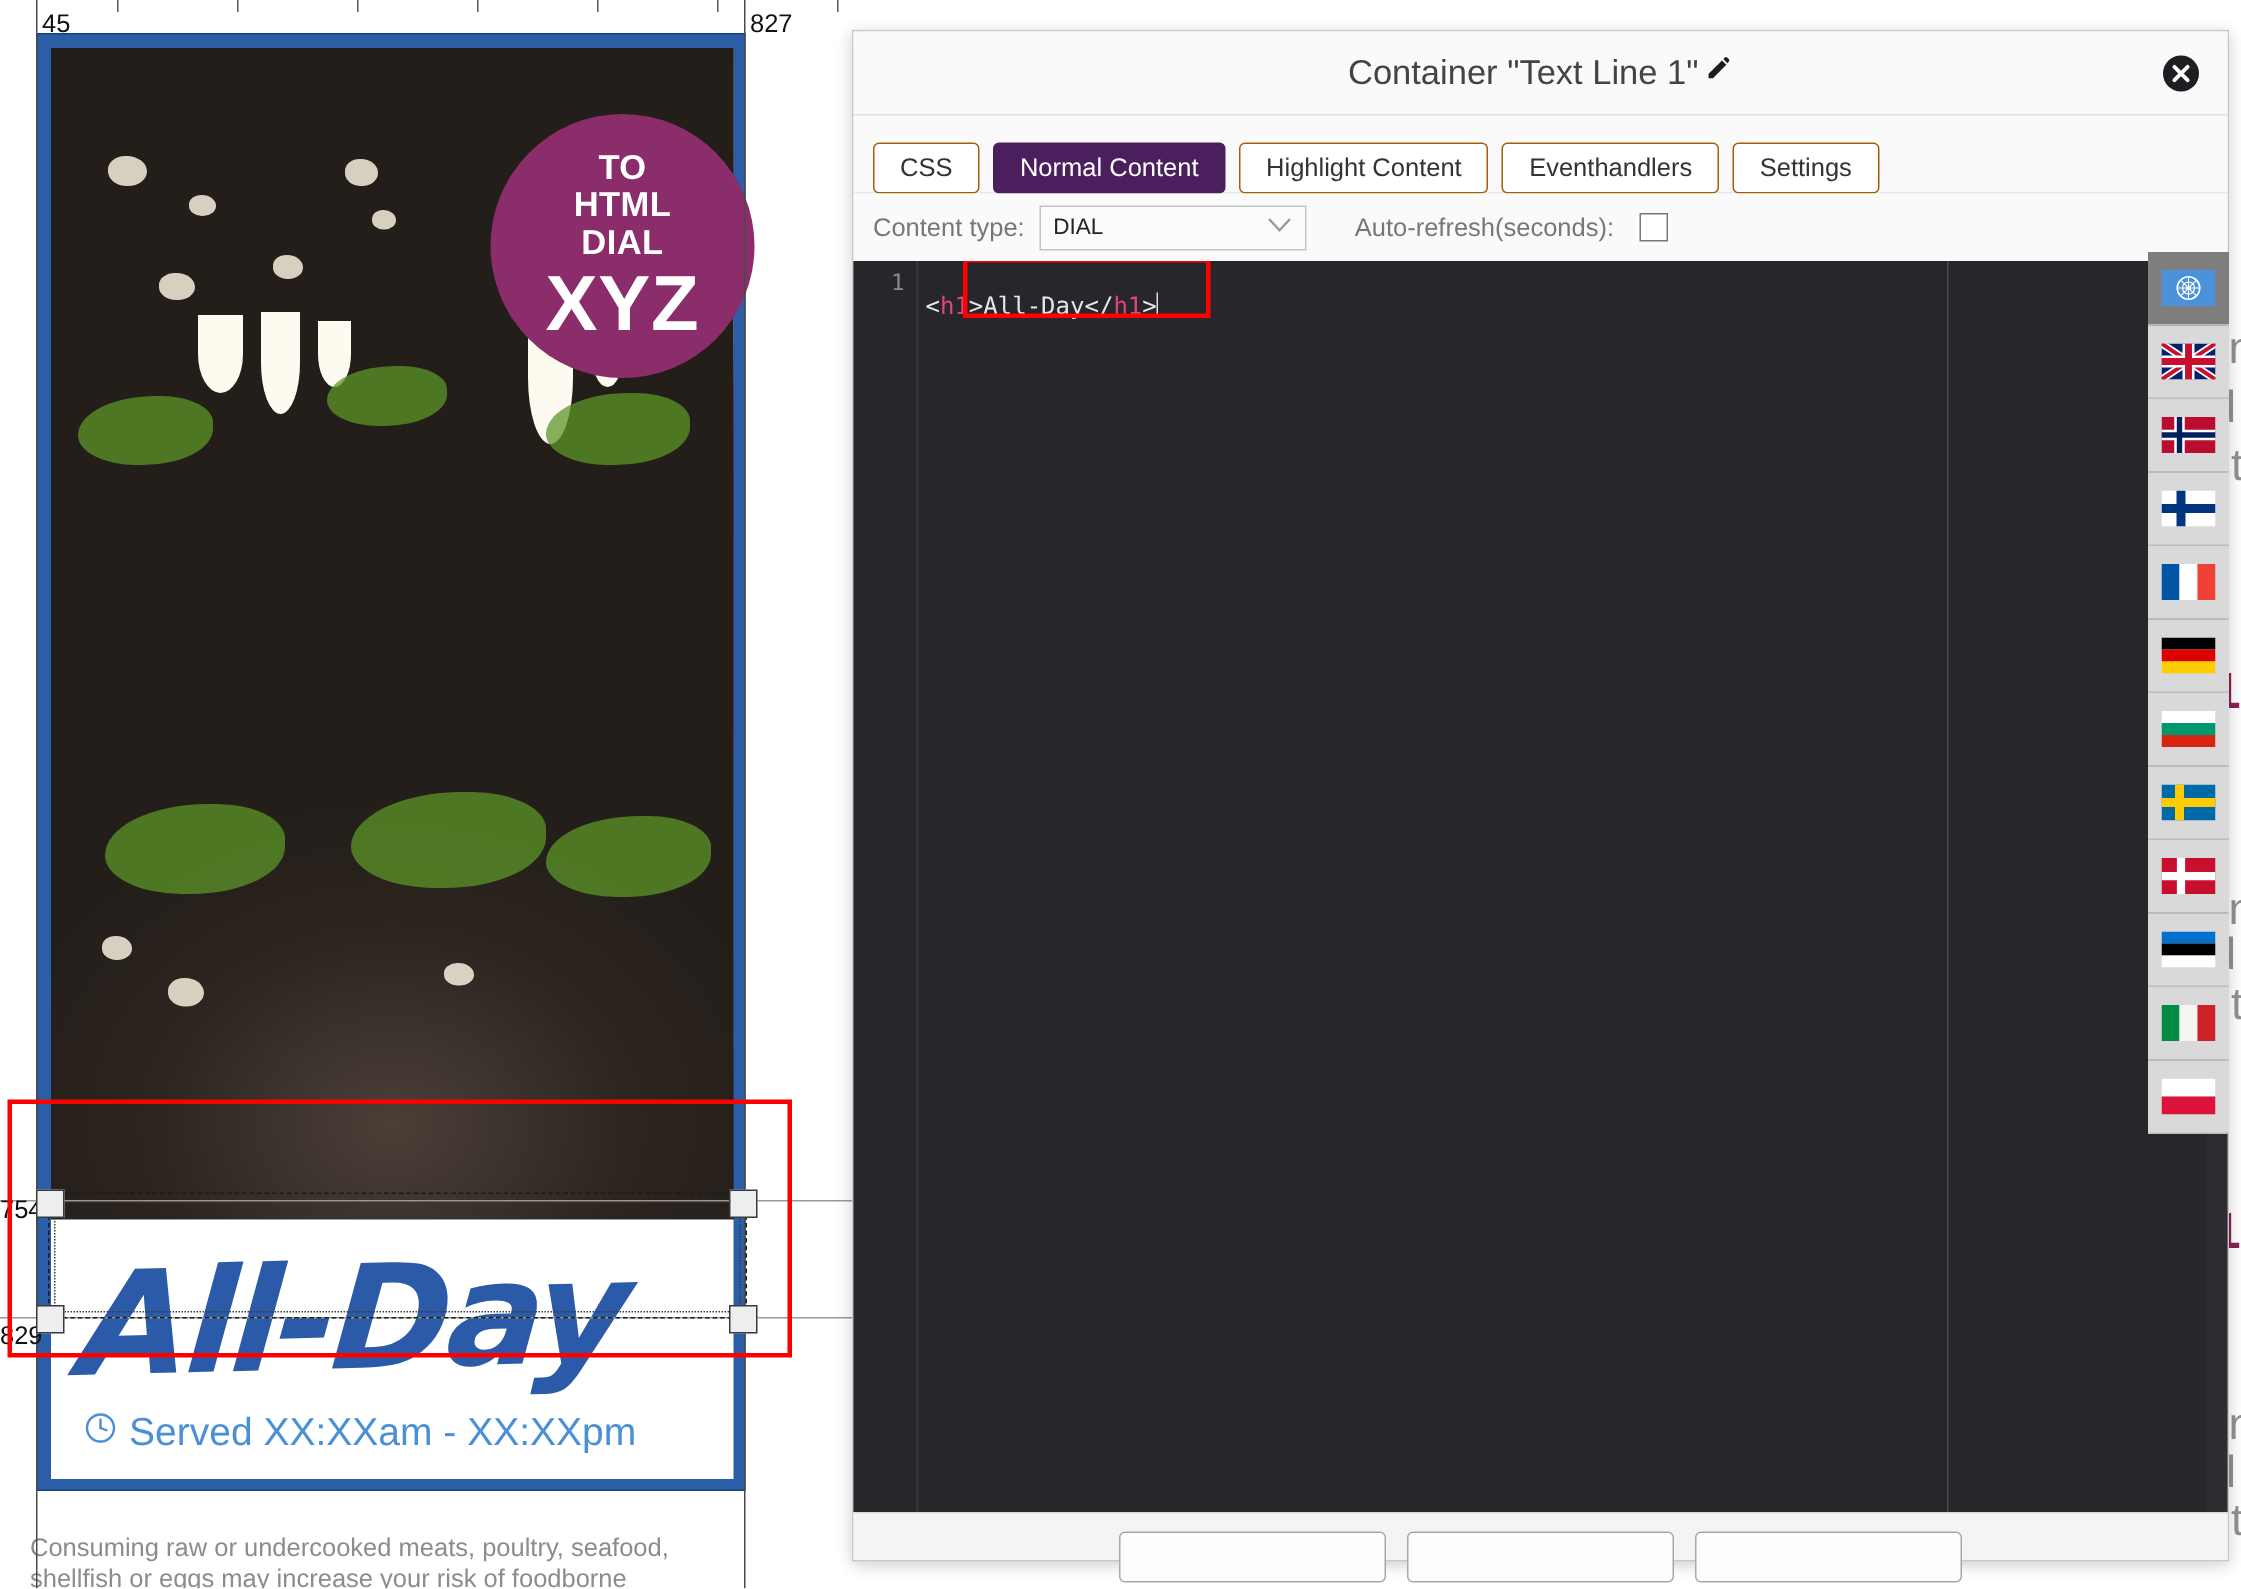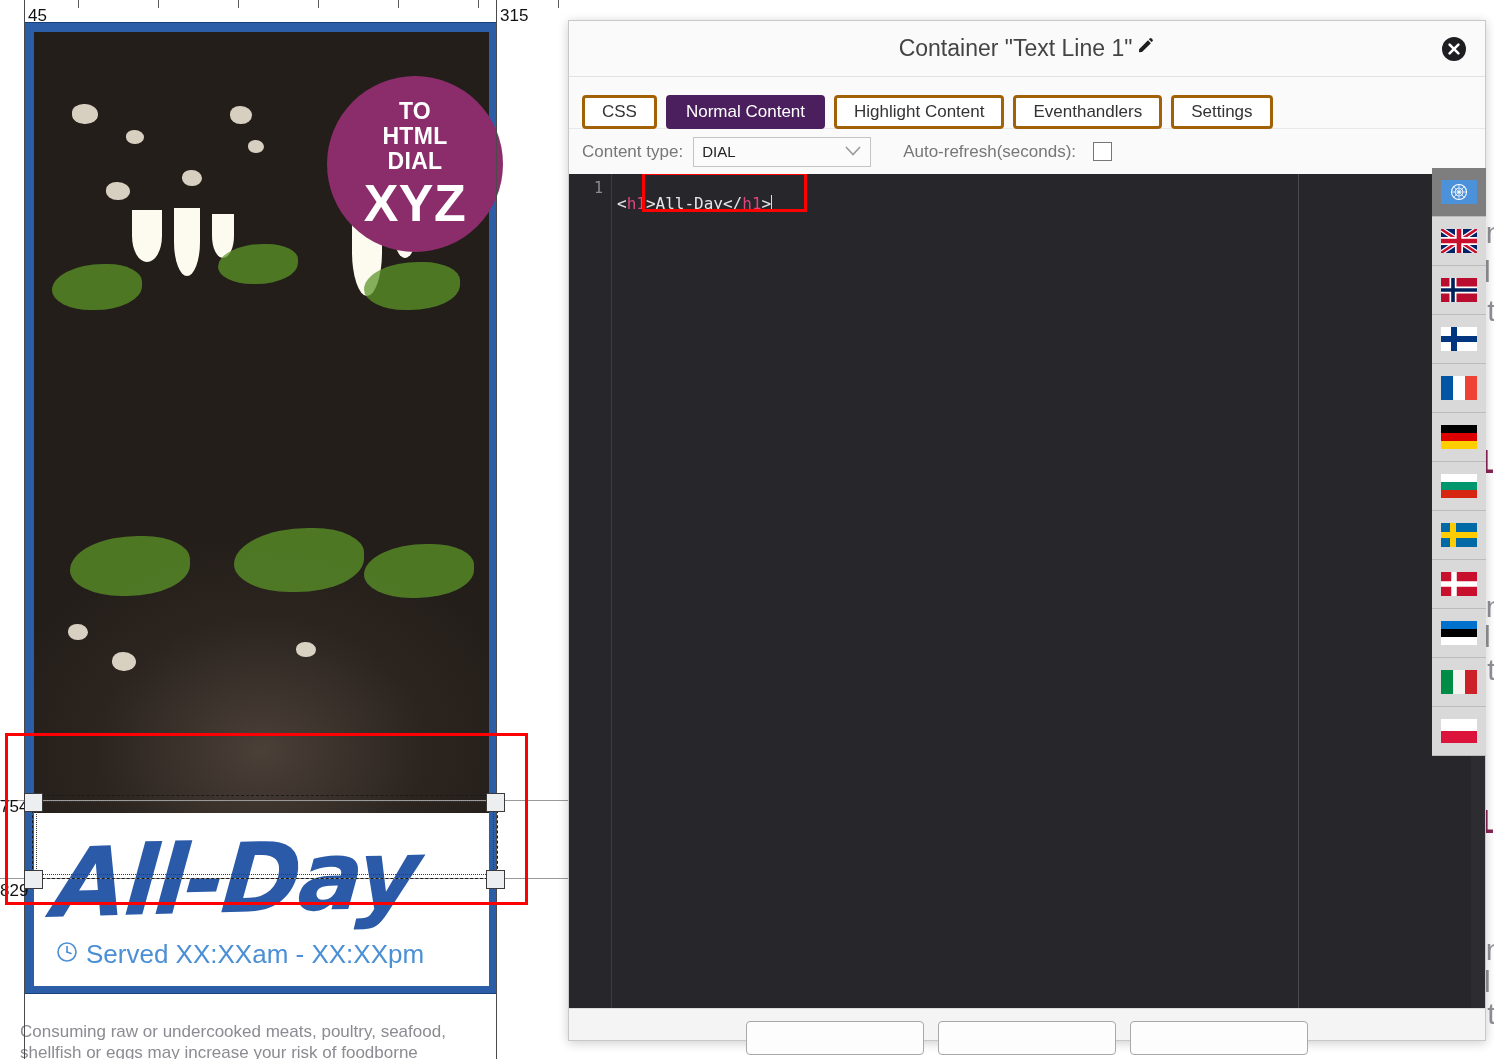--- a/index.html
+++ b/index.html
@@ -178,21 +178,21 @@
   }
 
   .tabs {
     flex: none; height: 52px; display: flex; align-items: center;
     gap: 9px; padding: 0 13px; background: #fafafa;
     border-bottom: 1px solid #e8e8e8;
   }
   .tab {
     height: 34px; padding: 0 17px;
     display: flex; align-items: center; justify-content: center;
-    border: 3px solid #a16207; border-radius: 4px;
+    border: 1px solid #a16207; border-radius: 4px;
     background: #ffffff; color: #333; font-size: 17px;
     cursor: pointer; white-space: nowrap; margin-top: 19px;
   }
   .tab.active {
     background: #4B1F5E; color: #ffffff; border-color: #4B1F5E;
   }
 
   .toolbar2 {
     flex: none; height: 45px; display: flex; align-items: center;
     padding: 0 13px; background: #fafafa; gap: 10px; text-align: right;
@@ -320,21 +320,21 @@
       <div class="tick" style="left:478px"></div>
       <div class="tick" style="left:558px"></div>
     </div>
 
     <div class="guide-v" style="left:24px"></div>
     <div class="guide-v" style="left:496px"></div>
     <div class="guide-h" style="top:800px"></div>
     <div class="guide-h" style="top:878px"></div>
 
     <div class="ruler-label" style="left:28px; top:6px">45</div>
-    <div class="ruler-label" style="left:500px; top:6px">315</div>
+    <div class="ruler-label" style="left:500px; top:6px">827</div>
     <div class="ruler-label" style="left:0px; top:797px">754</div>
     <div class="ruler-label" style="left:0px; top:881px">829</div>
 
     <div class="artwork">
       <div class="art-photo">
         <div class="speck" style="left:38px;top:72px;width:26px;height:20px;"></div>
         <div class="speck" style="left:92px;top:98px;width:18px;height:14px;"></div>
         <div class="speck" style="left:196px;top:74px;width:22px;height:18px;"></div>
         <div class="speck" style="left:214px;top:108px;width:16px;height:13px;"></div>
         <div class="speck" style="left:148px;top:138px;width:20px;height:16px;"></div>

